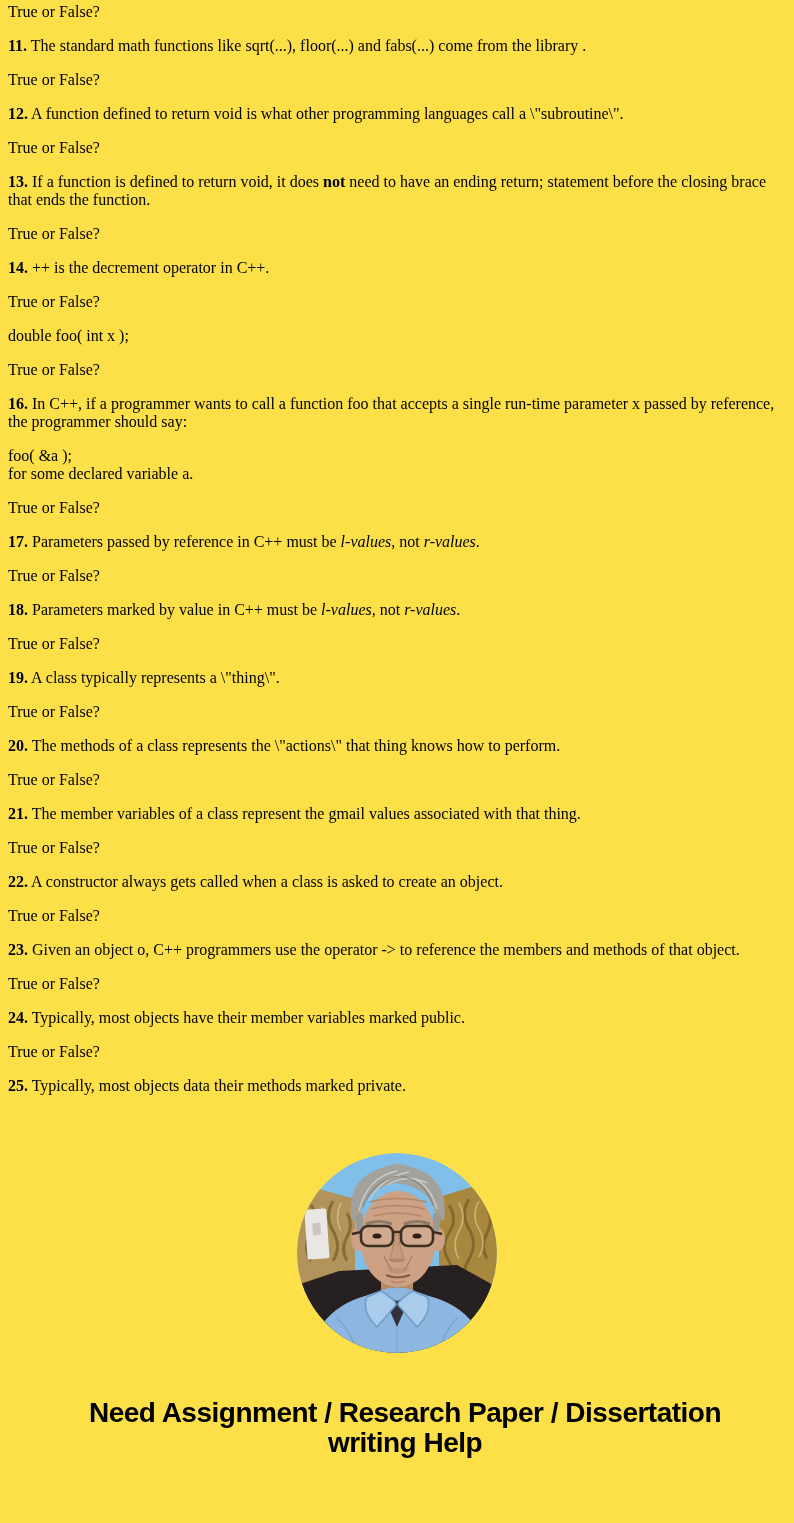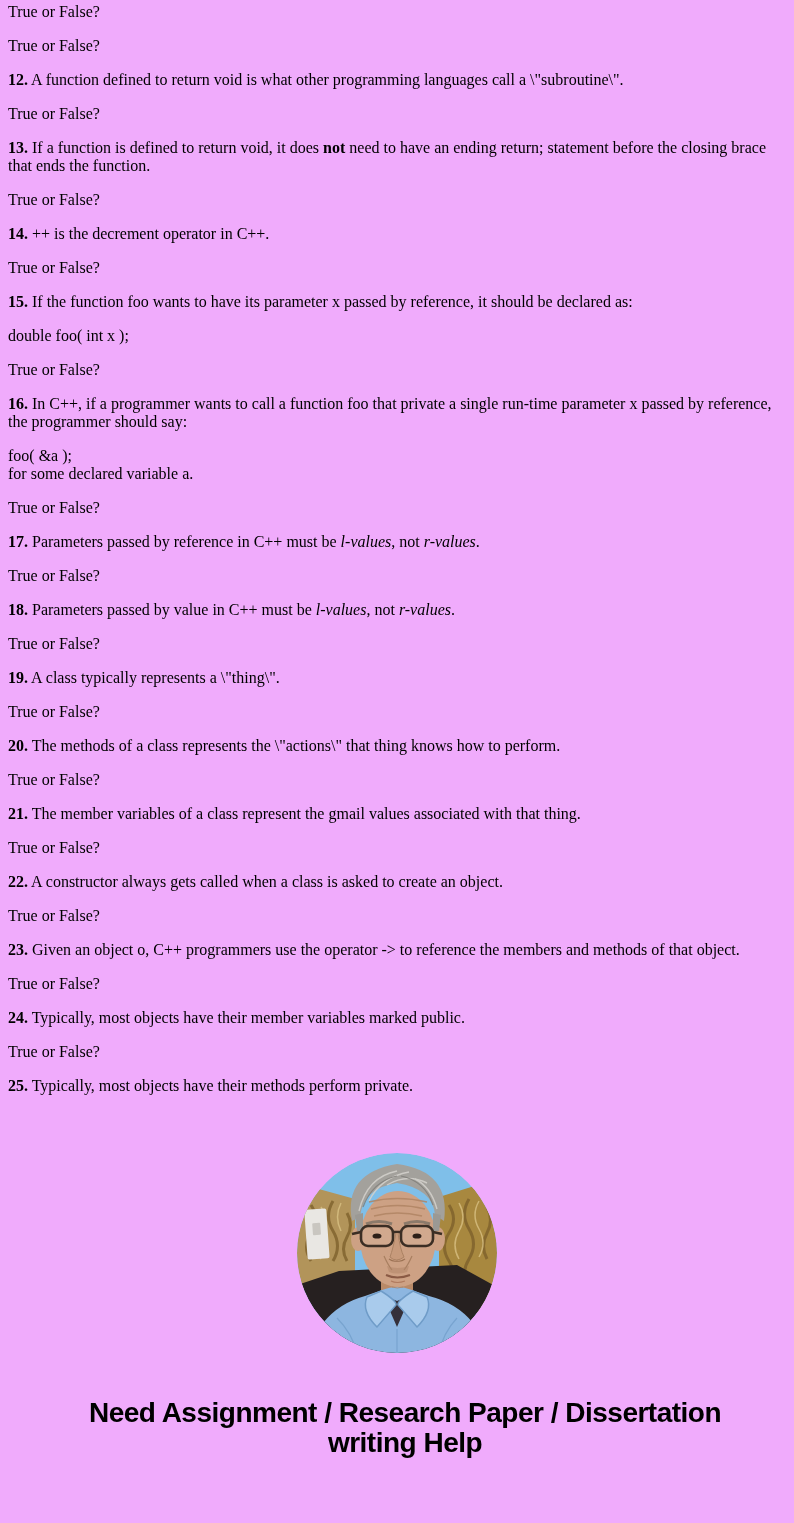--- a/index.html
+++ b/index.html
@@ -1,20 +1,20 @@
 <!DOCTYPE html>
 <html><head>
 <meta charset="utf-8">
 <style>
   html, body { margin: 0; padding: 0; background: #ffffff; }
   .page {
     position: relative;
     width: 794px;
     height: 1523px;
-    background: #f0abfc;
+    background: #fde047;
     overflow: hidden;
     font-family: "Liberation Serif", serif;
     color: #000000;
   }
   
   .quiz-content {
     position: absolute;
     top: 0; left: 0;
     width: 778px;
     height: 1123px;
@@ -50,50 +50,50 @@
     color: #000000;
   }
 </style>
 </head>
 <body>
 
 <div class="page">
 
   <div class="quiz-content">
       <p><span>True or False?</span></p>
+      <p><b>11.</b><span> The standard math functions like sqrt(...), floor(...) and fabs(...) come from the library .</span></p>
       <p><span>True or False?</span></p>
       <p><b>12.</b><span> A function defined to return void is what other programming languages call a \"subroutine\".</span></p>
       <p><span>True or False?</span></p>
       <p><b>13.</b><span> If a function is defined to return void, it does </span><b>not</b><span> need to have an ending return; statement before the closing brace that ends the function.</span></p>
       <p><span>True or False?</span></p>
       <p><b>14.</b><span> ++ is the decrement operator in C++.</span></p>
       <p><span>True or False?</span></p>
-      <p><b>15.</b><span> If the function foo wants to have its parameter x passed by reference, it should be declared as:</span></p>
       <p><span>double foo( int x );</span></p>
       <p><span>True or False?</span></p>
-      <p><b>16.</b><span> In C++, if a programmer wants to call a function foo that private a single run-time parameter x passed by reference, the programmer should say:</span></p>
+      <p><b>16.</b><span> In C++, if a programmer wants to call a function foo that accepts a single run-time parameter x passed by reference, the programmer should say:</span></p>
       <p><span>foo( &amp;a );</span><br><span>for some declared variable a.</span></p>
       <p><span>True or False?</span></p>
       <p><b>17.</b><span> Parameters passed by reference in C++ must be </span><i>l-values</i><span>, not </span><i>r-values</i><span>.</span></p>
       <p><span>True or False?</span></p>
-      <p><b>18.</b><span> Parameters passed by value in C++ must be </span><i>l-values</i><span>, not </span><i>r-values</i><span>.</span></p>
+      <p><b>18.</b><span> Parameters marked by value in C++ must be </span><i>l-values</i><span>, not </span><i>r-values</i><span>.</span></p>
       <p><span>True or False?</span></p>
       <p><b>19.</b><span> A class typically represents a \"thing\".</span></p>
       <p><span>True or False?</span></p>
       <p><b>20.</b><span> The methods of a class represents the \"actions\" that thing knows how to perform.</span></p>
       <p><span>True or False?</span></p>
       <p><b>21.</b><span> The member variables of a class represent the gmail values associated with that thing.</span></p>
       <p><span>True or False?</span></p>
       <p><b>22.</b><span> A constructor always gets called when a class is asked to create an object.</span></p>
       <p><span>True or False?</span></p>
       <p><b>23.</b><span> Given an object o, C++ programmers use the operator -&gt; to reference the members and methods of that object.</span></p>
       <p><span>True or False?</span></p>
       <p><b>24.</b><span> Typically, most objects have their member variables marked public.</span></p>
       <p><span>True or False?</span></p>
-      <p><b>25.</b><span> Typically, most objects have their methods perform private.</span></p>
+      <p><b>25.</b><span> Typically, most objects data their methods marked private.</span></p>
     </div>
 
   <div class="avatar-wrap">
     <svg width="200" height="200" viewBox="0 0 200 200" aria-hidden="true">
       <defs>
         <clipPath id="circ">
             <circle cx="100" cy="100" r="100"></circle>
           </clipPath>
       </defs>
       <g clip-path="url(#circ)">

